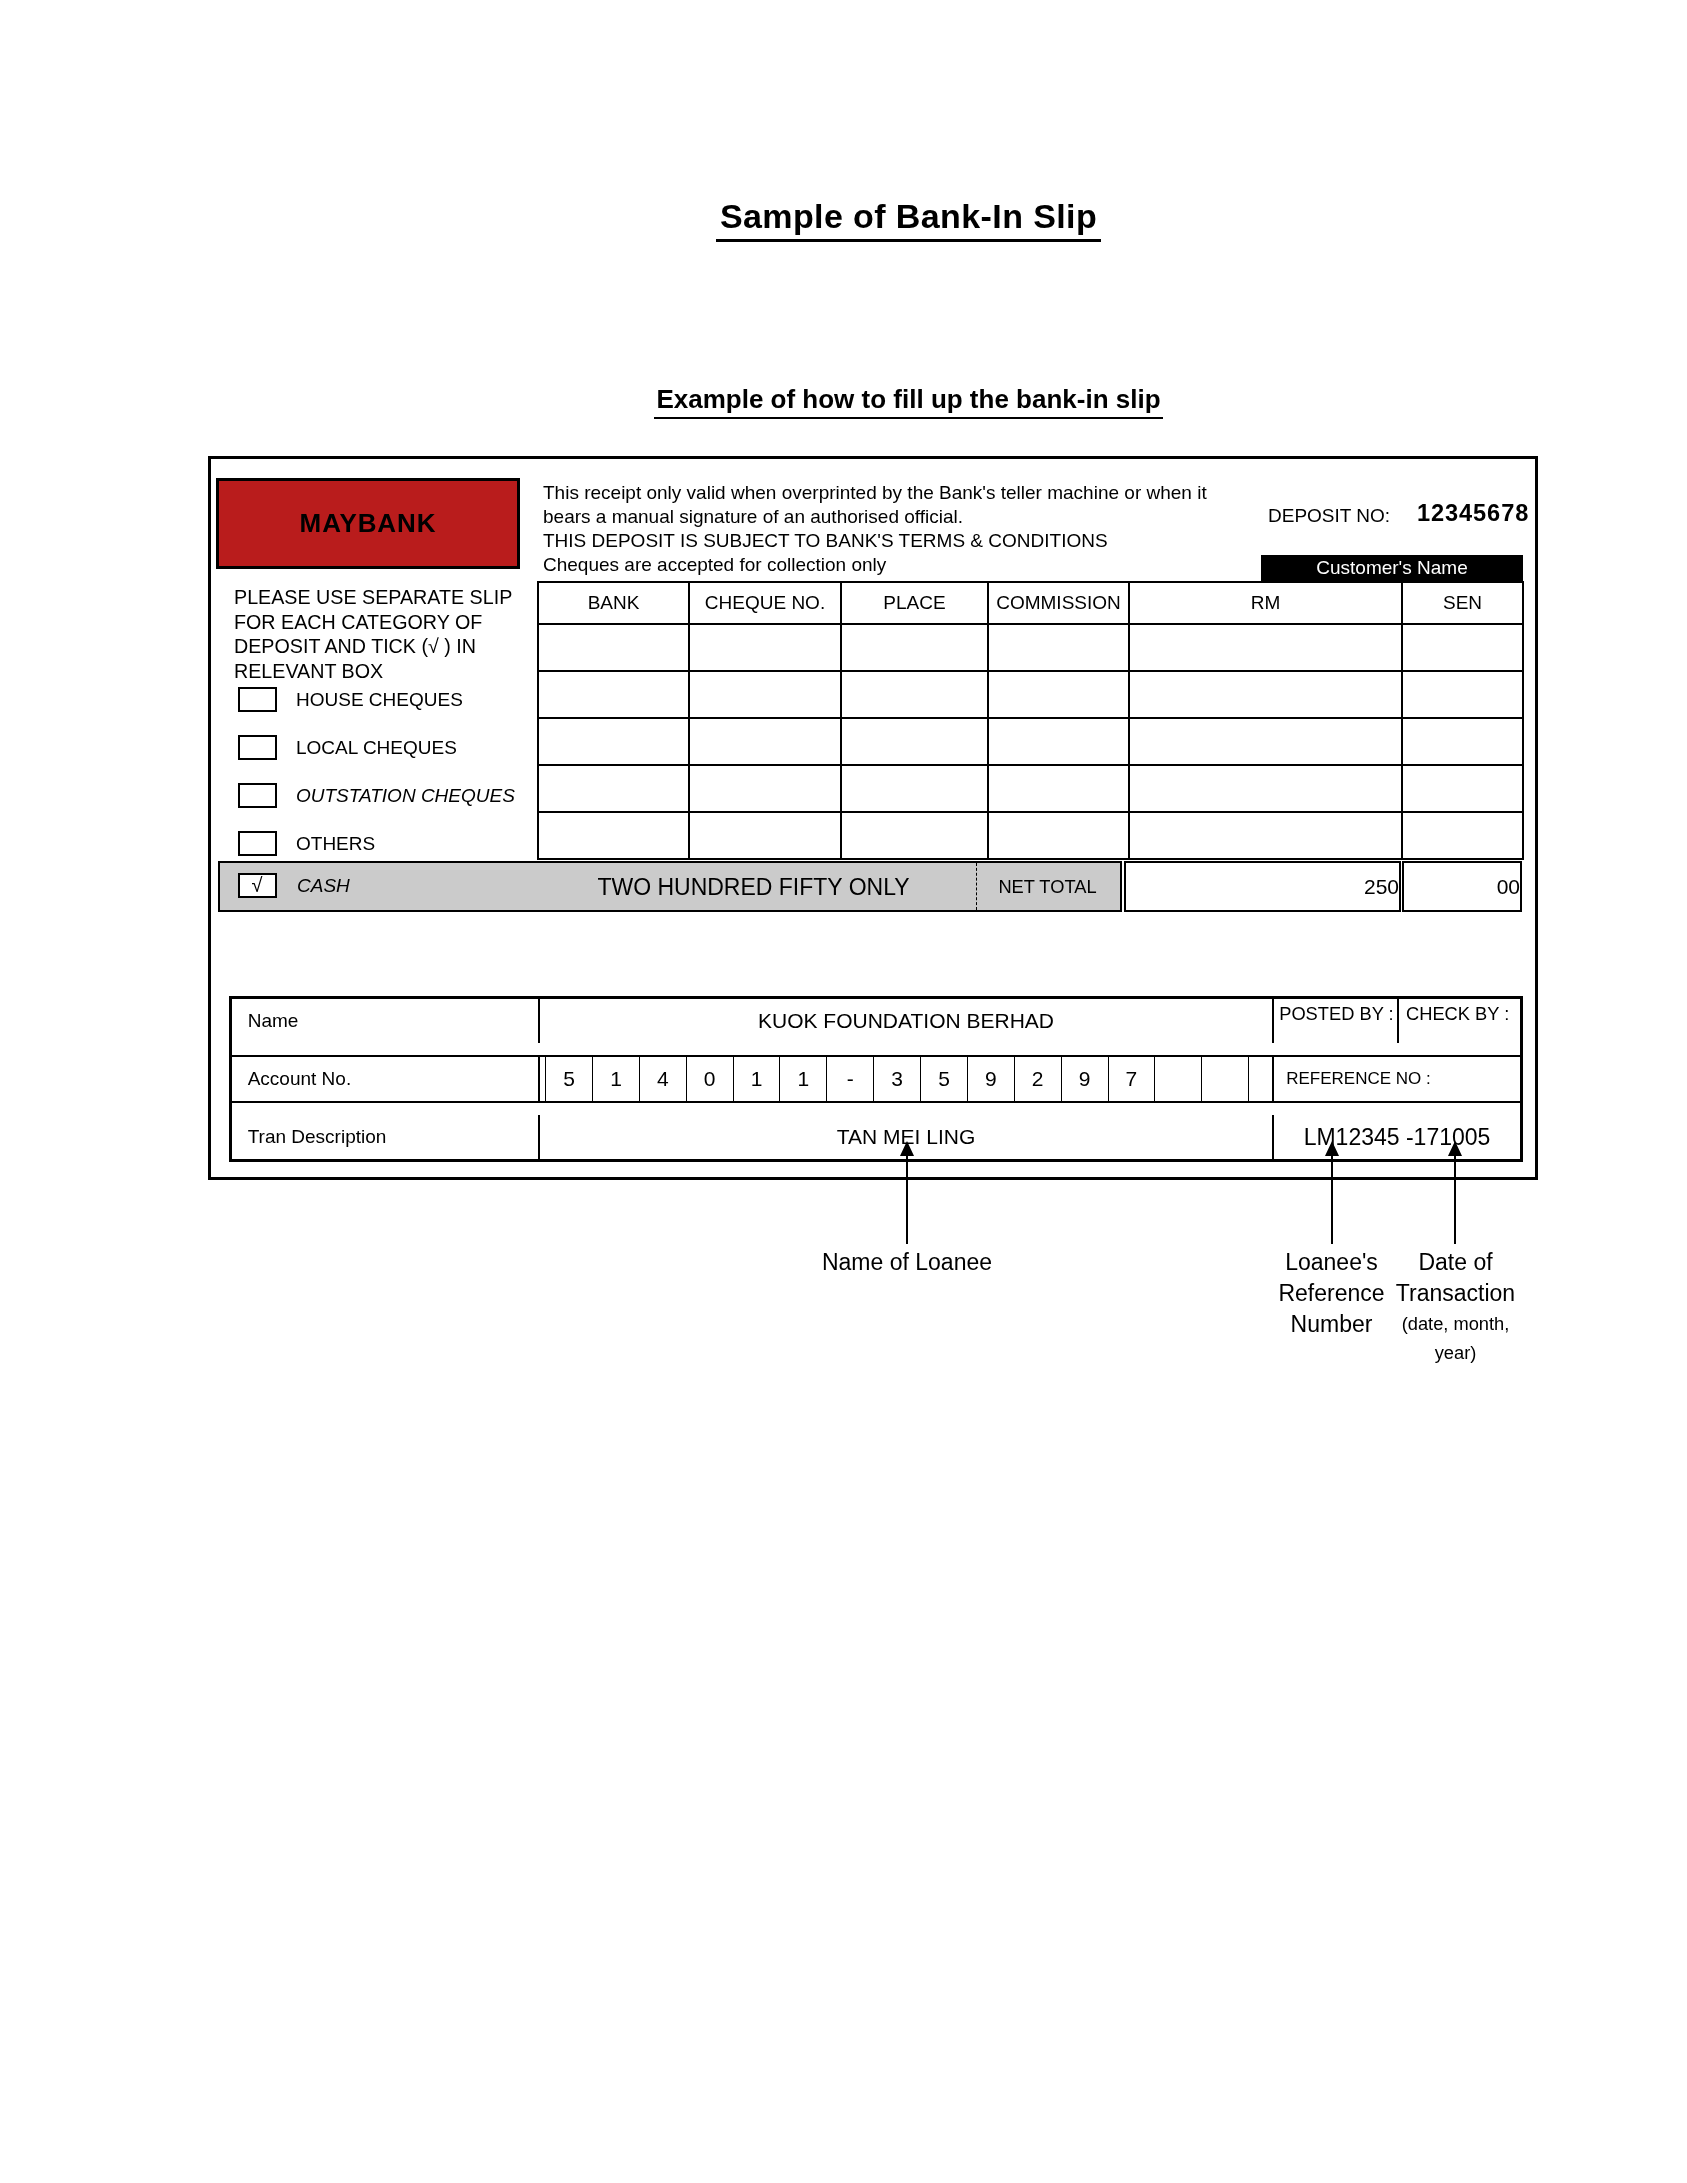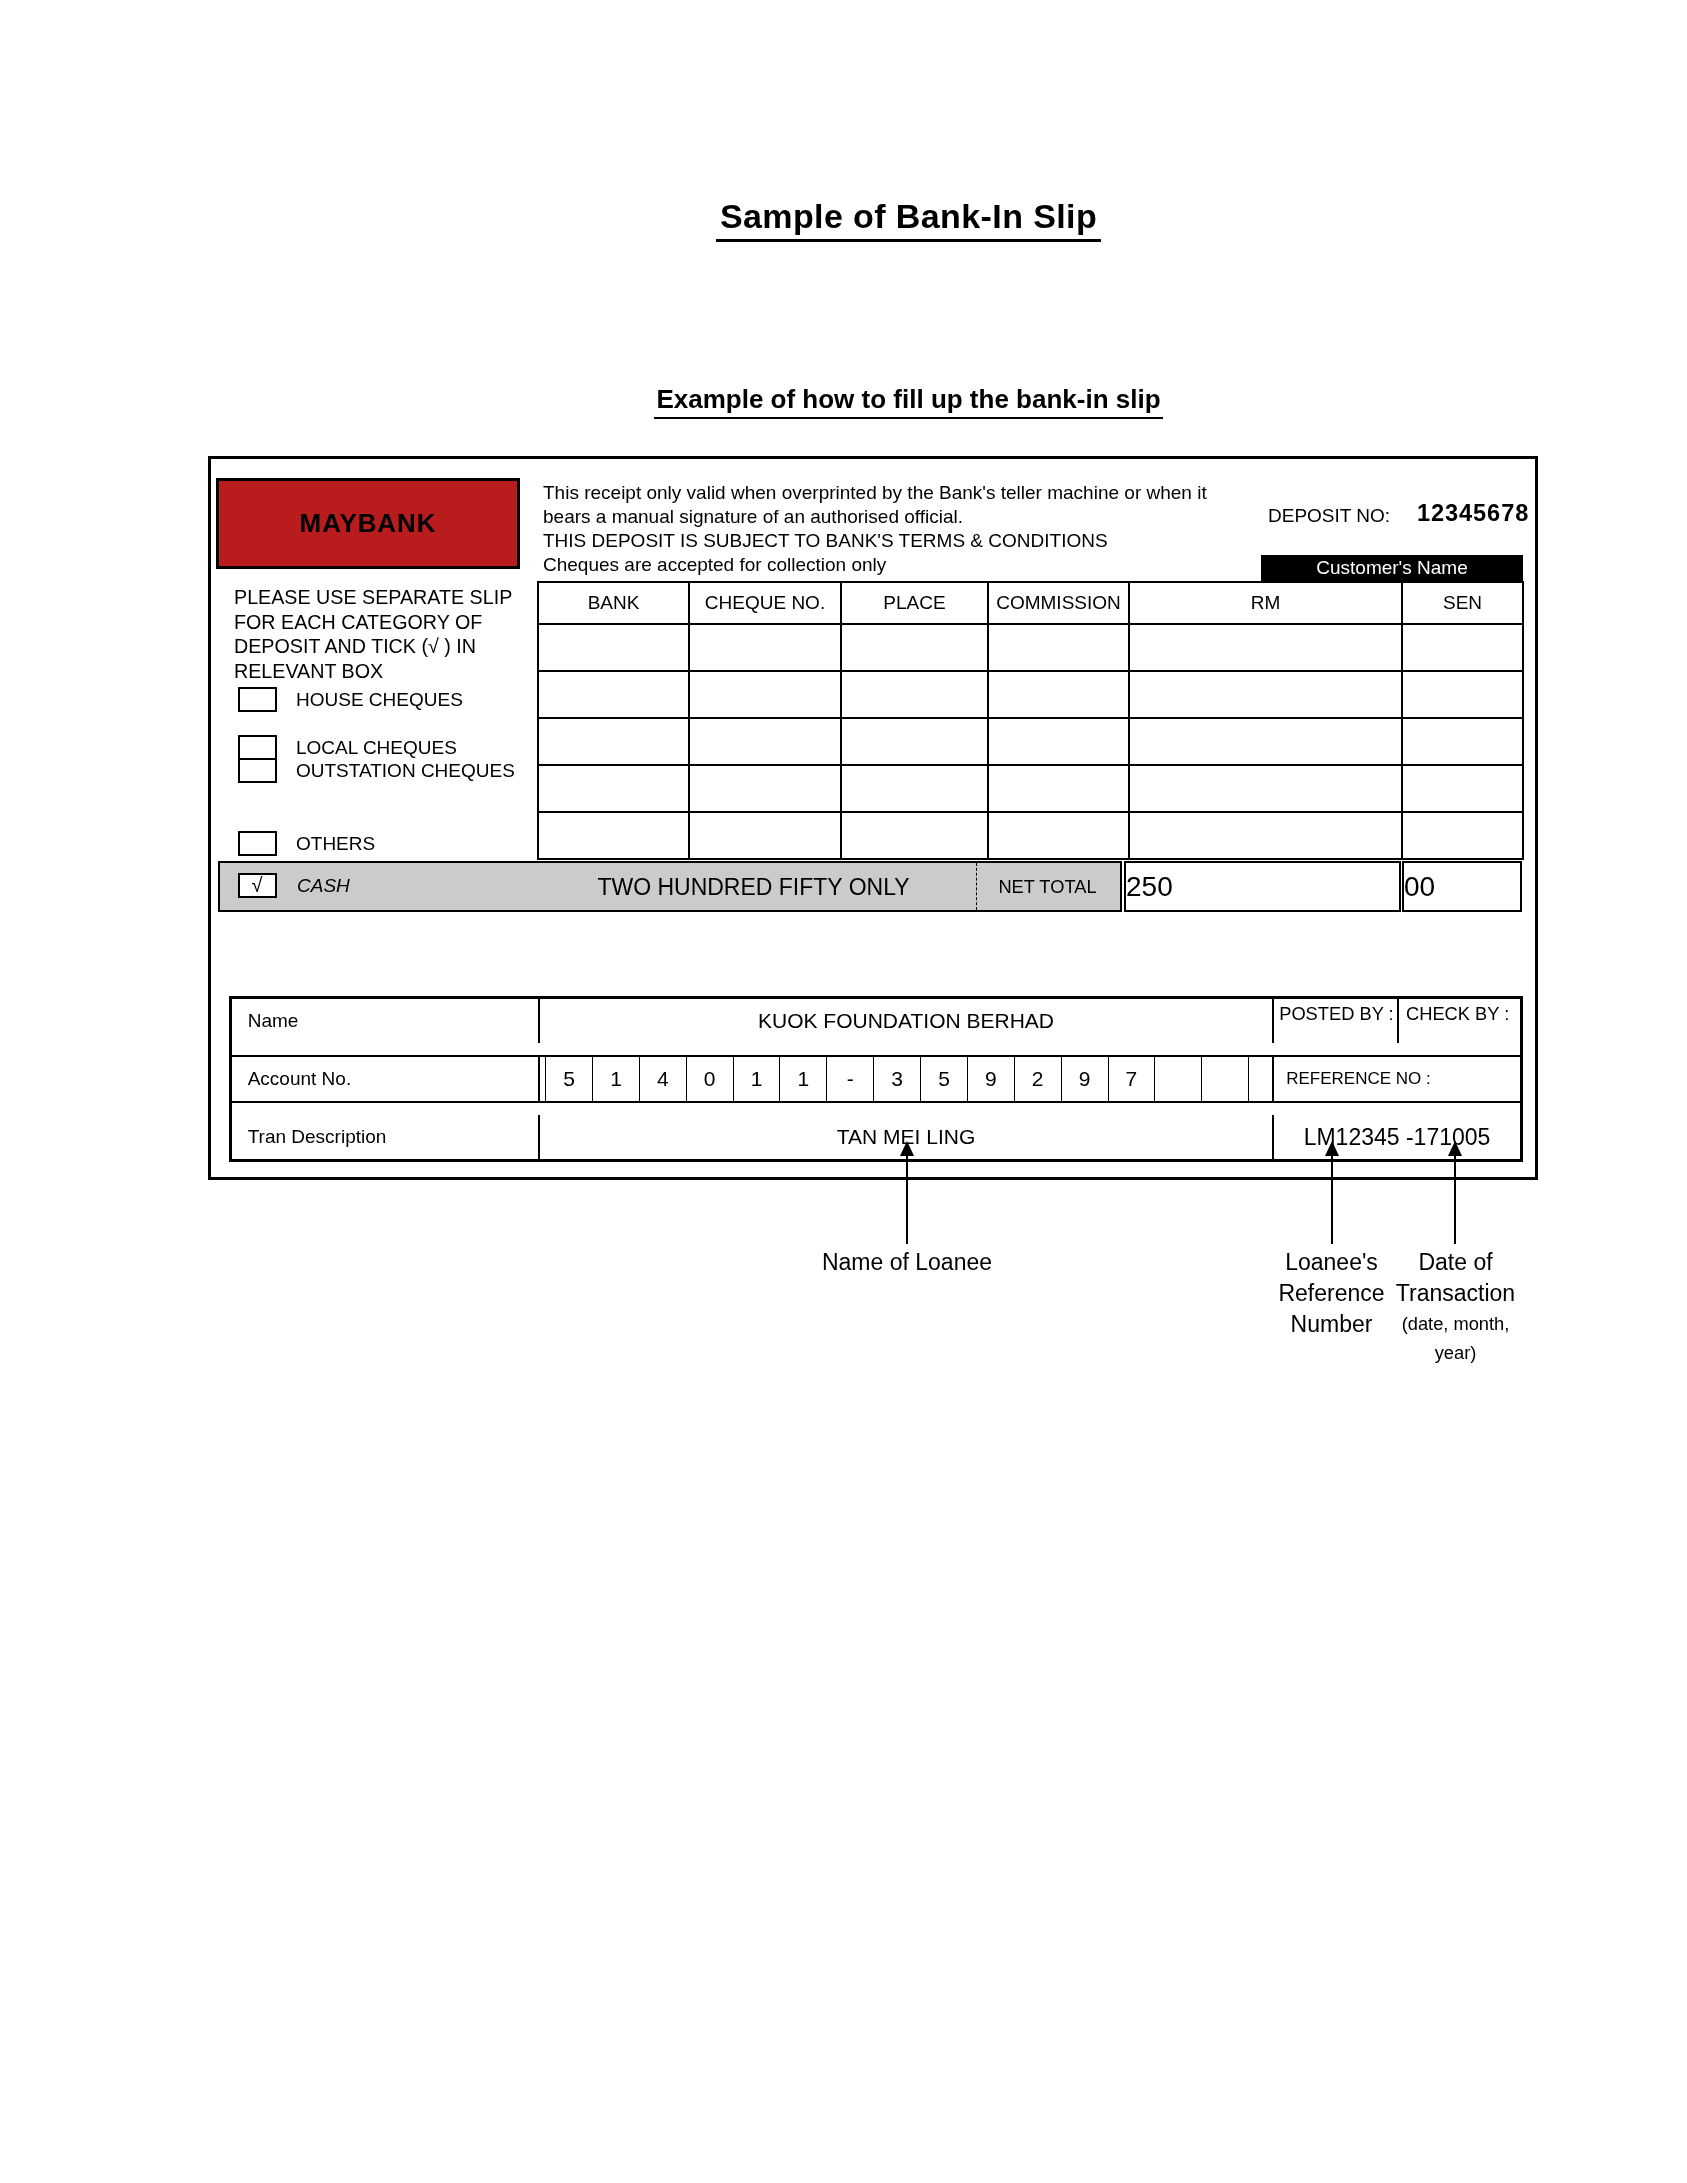--- a/index.html
+++ b/index.html
@@ -66,21 +66,21 @@
   
   .cash-bar { left: 218px; top: 861px; width: 900px; height: 47px; border: 2.6px solid #000; background: #cbcbcb; }
   .cash-cb { left: 17.5px; top: 9.6px; }
   .cash-cb .tick { display: block; text-align: center; font-size: 20px; line-height: 21px; }
   .cash-label { left: 77px; top: 12.2px; font-size: 19px; font-style: italic; }
   .amount-words { left: 313px; top: 10.5px; width: 441px; text-align: center; font-size: 23px; }
   .net-sep { left: 756px; top: 0; height: 47px; border-left: 1.7px dashed #000; }
   .net-total { left: 757px; top: 13px; width: 141px; text-align: center; font-size: 18.3px; }
 
   
-  .total-cell { border: 2.6px solid #000; background: #fff; text-align: left; font-size: 28px; line-height: 47px; }
+  .total-cell { border: 2.6px solid #000; background: #fff; text-align: right; font-size: 21px; line-height: 47px; }
   .rm-cell  { left: 1124px; top: 861px; width: 273px; height: 47px; }
   .sen-cell { left: 1402px; top: 861px; width: 116px; height: 47px; }
 
   
   .details-box { left: 229px; top: 996px; width: 1288px; height: 160px; border: 3.5px solid #000; display: flex; flex-direction: column; gap: 12px; }
   .d-row { display: flex; flex: 1; }
   .d-row.mid { border-top: 2.6px solid #000; border-bottom: 2.6px solid #000; }
   .d-cell { position: relative; }
   .d-label { width: 308px; border-right: 2.6px solid #000; display: flex; align-items: center; padding-left: 15.7px; font-size: 19px; box-sizing: border-box; }
   .d-value { width: 732px; display: flex; align-items: center; justify-content: center; font-size: 21px; box-sizing: border-box; }
@@ -205,21 +205,21 @@
   </div>
 
   <div class="abs cat-row" style="left:238px; top:687px;">
     <span class="cb"></span>
     <span class="cat-label">HOUSE CHEQUES</span>
   </div>
   <div class="abs cat-row" style="left:238px; top:735px;">
     <span class="cb"></span>
     <span class="cat-label">LOCAL CHEQUES</span>
   </div>
-  <div class="abs cat-row" style="left:238px; top:758px;">
+  <div class="abs cat-row" style="left:238px; top:783px;font-style:italic;">
     <span class="cb"></span>
     <span class="cat-label">OUTSTATION CHEQUES</span>
   </div>
   <div class="abs cat-row" style="left:238px; top:831px;">
     <span class="cb"></span>
     <span class="cat-label">OTHERS</span>
   </div>
 
   <div class="abs cash-bar">
     <span class="abs cb cash-cb">

